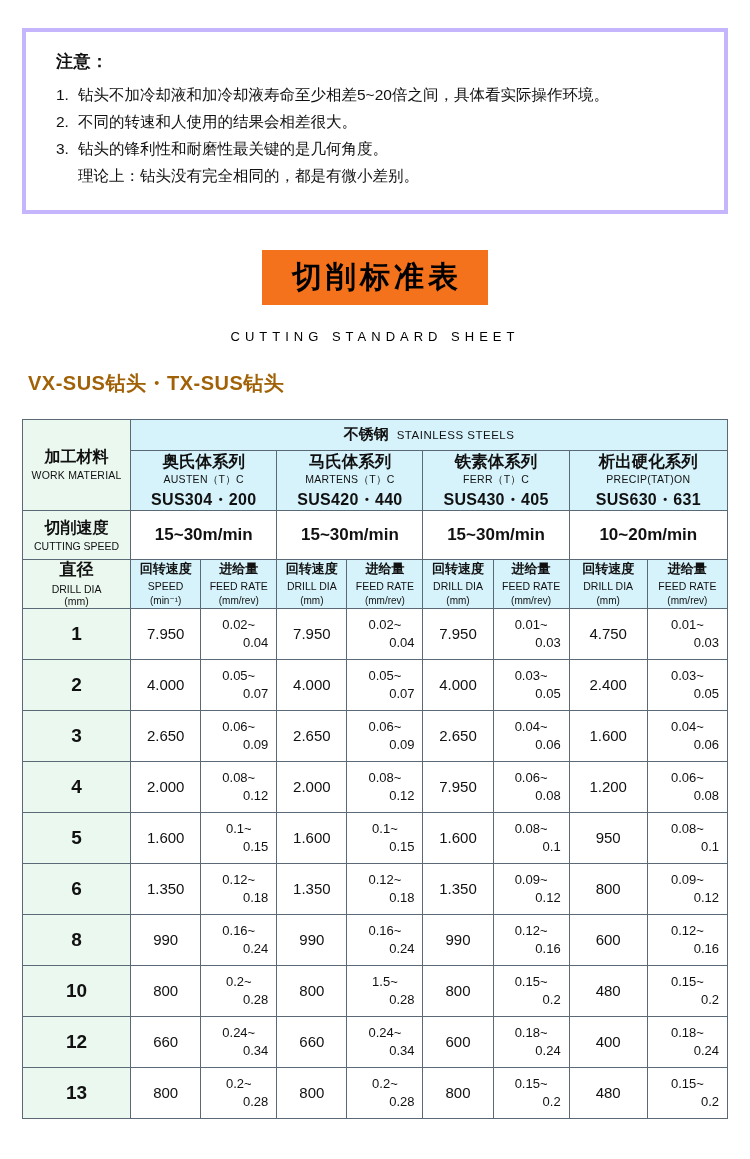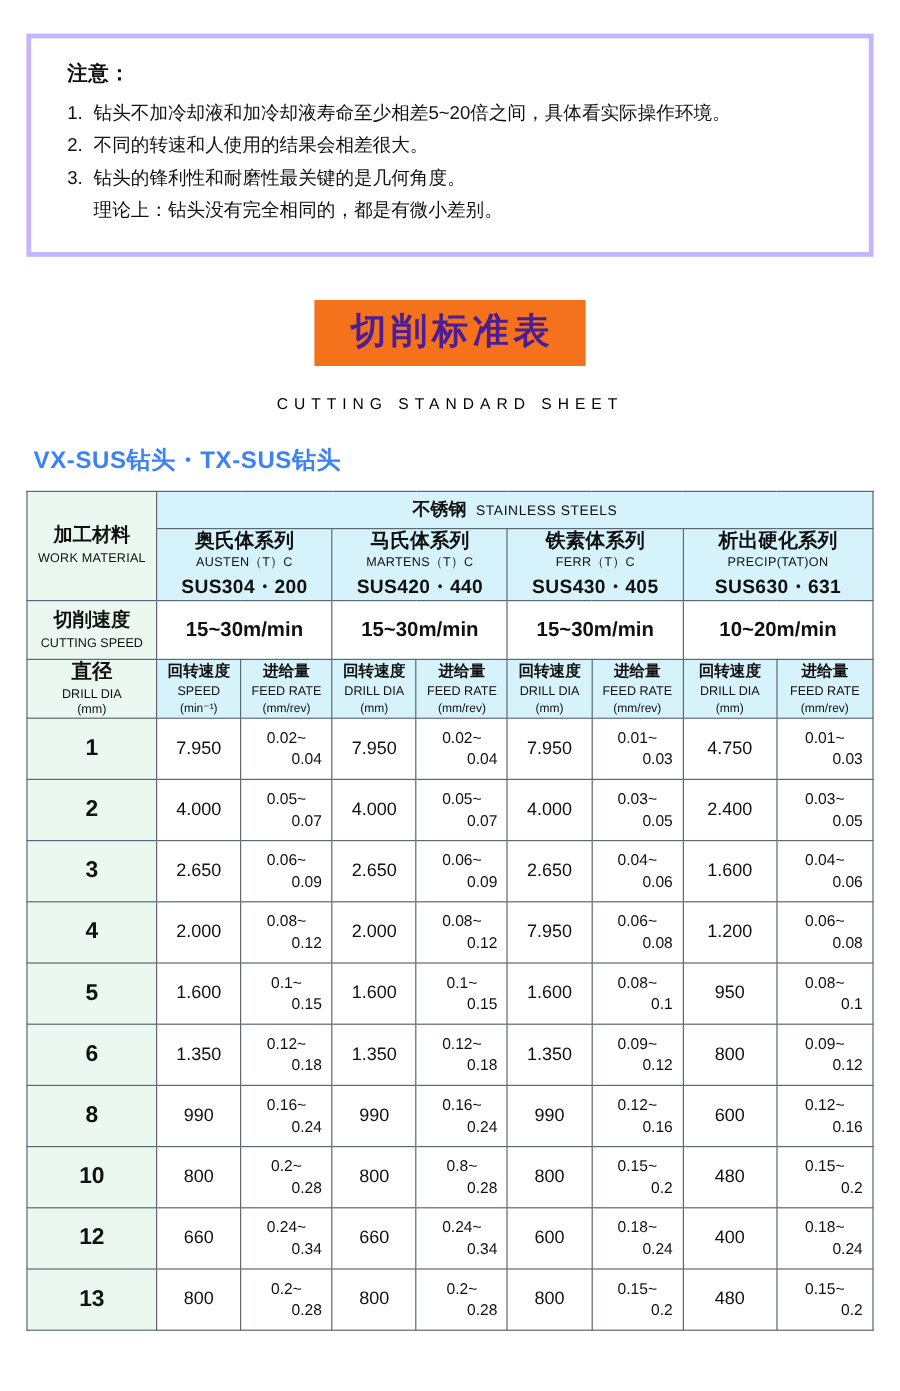--- a/index.html
+++ b/index.html
@@ -54,41 +54,41 @@
   }
 
   
   .title-block {
     text-align: center;
     margin-top: 36px;
   }
   .title-badge {
     display: inline-block;
     background: #f4721c;
-    color: #4c1d95;
+    color: #000000;
     font-size: 30px;
     font-weight: bold;
     letter-spacing: 4px;
     padding: 10px 26px 12px 30px;
     line-height: 1.1;
   }
   .title-sub {
     margin-top: 24px;
     font-size: 13px;
     letter-spacing: 5px;
     color: #000000;
   }
 
   
   .product-line {
-    margin: 26px 0 12px 28px;
+    margin: 26px 0 22px 28px;
     font-size: 20px;
     font-weight: bold;
     letter-spacing: 0.5px;
-    color: #3b82f6;
+    color: #a16207;
   }
 
   
   .table-wrap {
     padding: 0 22px 20px 22px;
   }
   table.cut {
     border-collapse: collapse;
     width: 706px;
     table-layout: fixed;
@@ -536,21 +536,21 @@
         </tr>
         <tr>
           <td class="dia">10</td>
           <td class="val">800</td>
           <td class="feed">
             <span class="hi">0.2~</span>
             <span class="lo">0.28</span>
           </td>
           <td class="val">800</td>
           <td class="feed">
-            <span class="hi">0.8~</span>
+            <span class="hi">1.5~</span>
             <span class="lo">0.28</span>
           </td>
           <td class="val">800</td>
           <td class="feed">
             <span class="hi">0.15~</span>
             <span class="lo">0.2</span>
           </td>
           <td class="val">480</td>
           <td class="feed">
             <span class="hi">0.15~</span>

